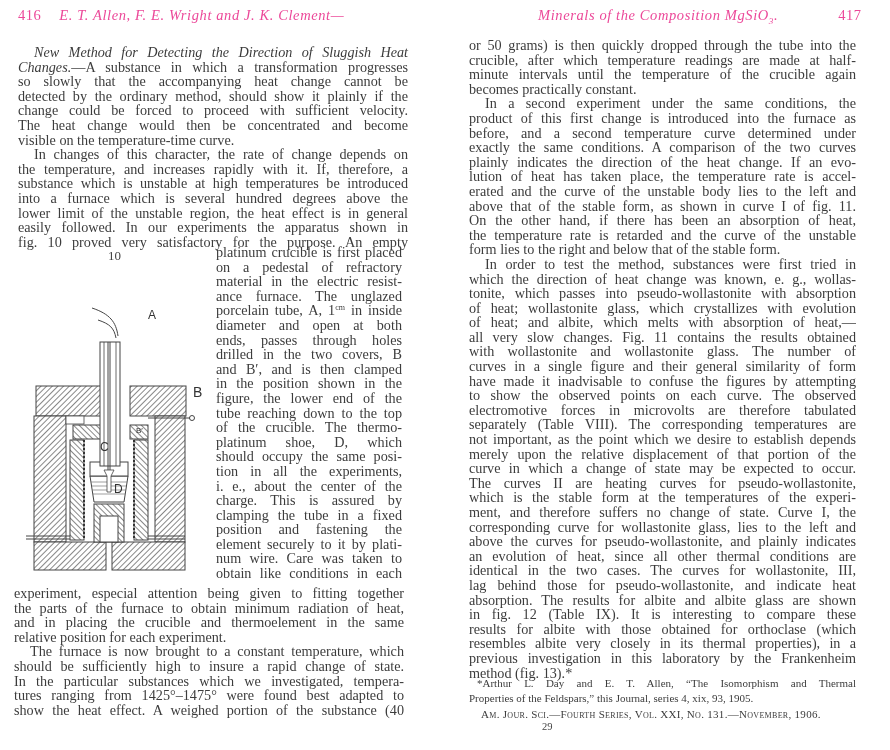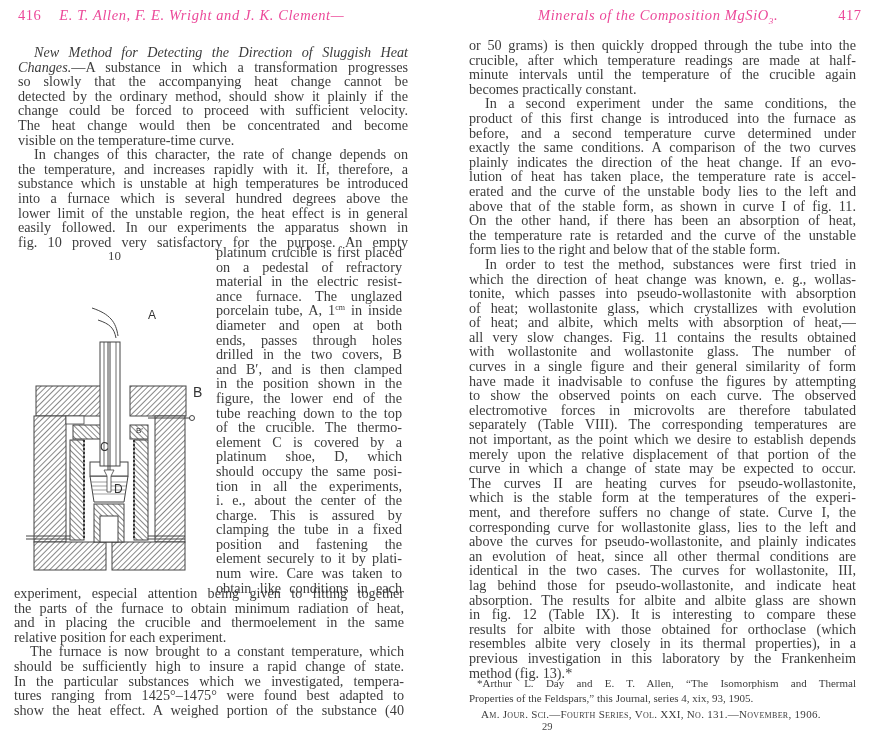--- a/index.html
+++ b/index.html
@@ -172,21 +172,20 @@
       <span class="line">ance furnace.  The unglazed</span>
       <span class="line"><span>porcelain tube, A, 1</span><sup>cm</sup><span> in inside</span></span>
       <span class="line">diameter and open at both</span>
       <span class="line">ends, passes through holes</span>
       <span class="line">drilled in the two covers, B</span>
       <span class="line">and B′, and is then clamped</span>
       <span class="line">in the position shown in the</span>
       <span class="line">figure, the lower end of the</span>
       <span class="line">tube reaching down to the top</span>
       <span class="line">of the crucible.  The thermo-</span>
-      <span class="line">element C is covered by a</span>
       <span class="line">platinum shoe, D, which</span>
       <span class="line">should occupy the same posi-</span>
       <span class="line">tion in all the experiments,</span>
       <span class="line">i. e., about the center of the</span>
       <span class="line">charge.  This is assured by</span>
       <span class="line">clamping the tube in a fixed</span>
       <span class="line">position and fastening the</span>
       <span class="line">element securely to it by plati-</span>
       <span class="line">num wire.  Care was taken to</span>
       <span class="line">obtain like conditions in each</span>

